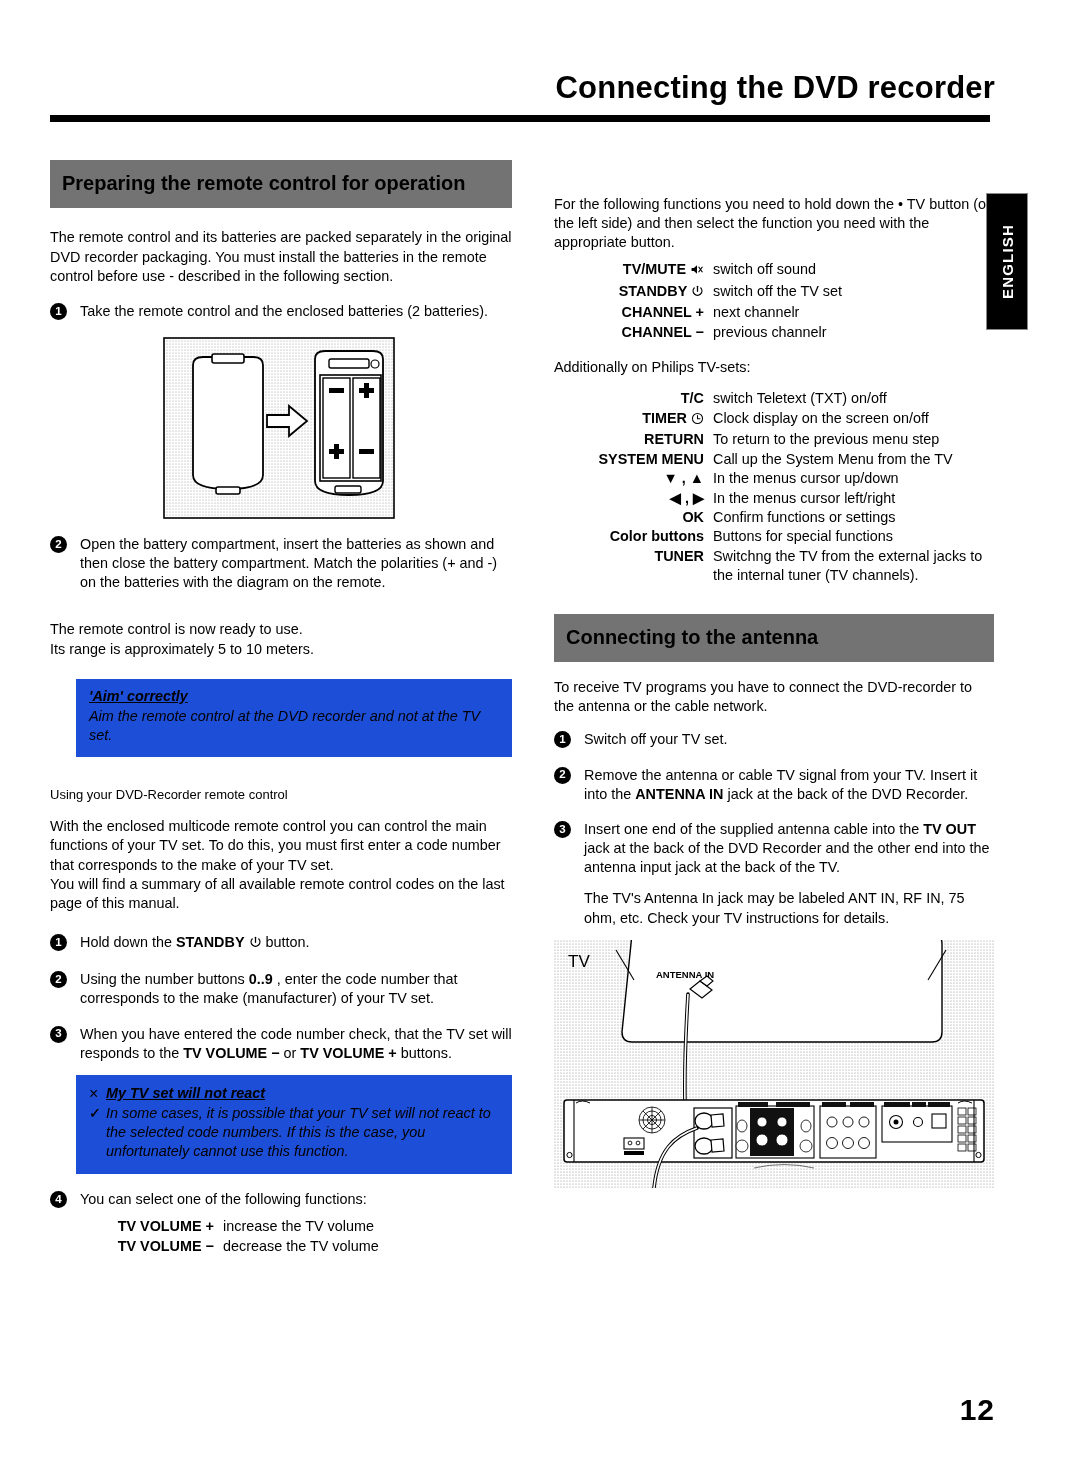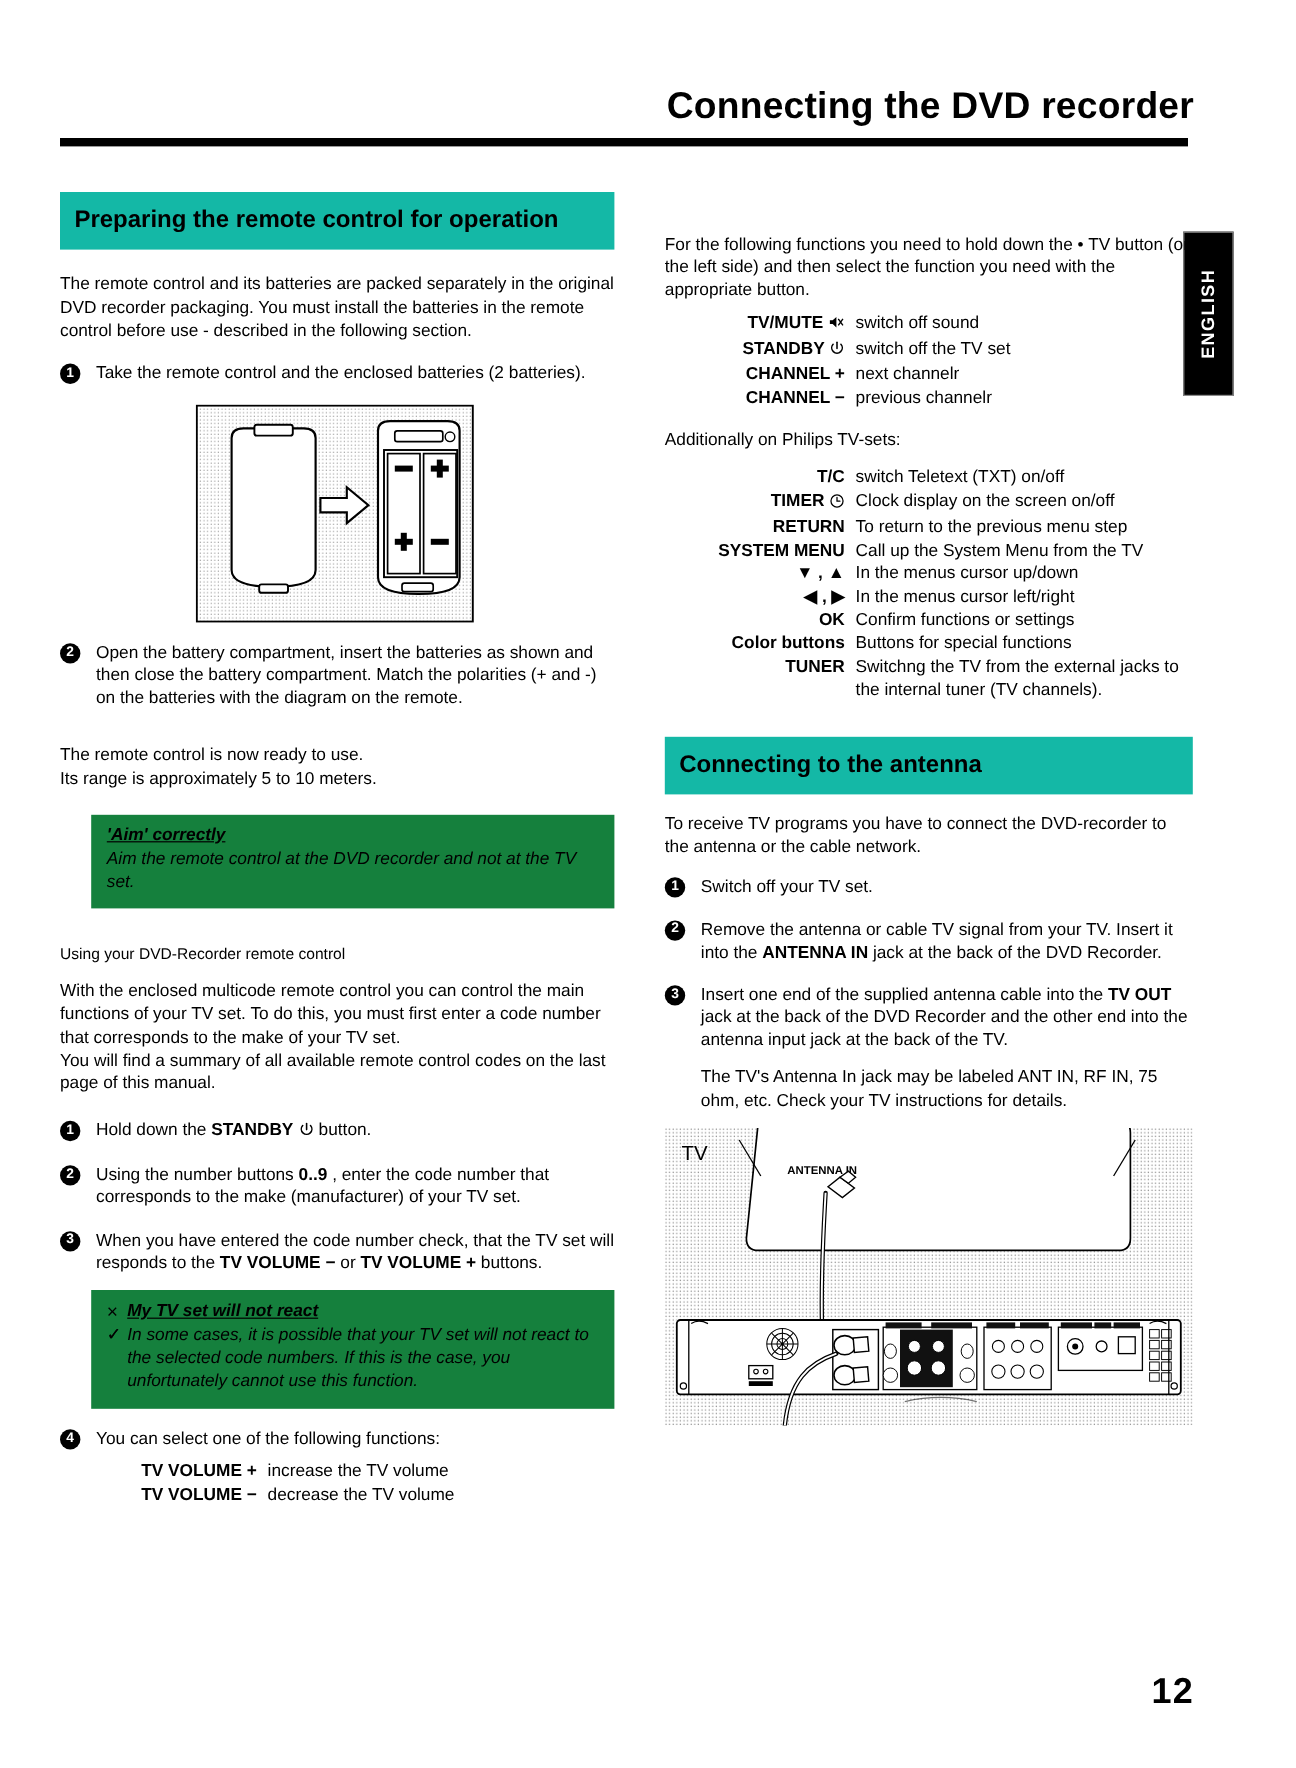--- a/index.html
+++ b/index.html
@@ -37,21 +37,21 @@
     position:absolute;left:-32px;top:59px;width:105px;text-align:center;
     white-space:nowrap;
   }
 
   
   .col-l{position:absolute;left:50px;top:0;width:462px;}
   .col-r{position:absolute;left:554px;top:0;width:440px;}
 
   
   .banner{
-    background:#14b8a6;
+    background:#737373;
     font-size:20px;font-weight:bold;
     padding:9px 12px 11px 12px;
     line-height:1.42;
   }
 
   
   p.body{font-size:14.4px;line-height:1.33;margin:0;}
   .gap8{height:8px}.gap12{height:12px}.gap16{height:16px}
   .gap20{height:20px}.gap28{height:28px}
 
@@ -67,21 +67,21 @@
   }
   b.k{font-weight:bold;}
 
   
   .deflist{width:100%;border-collapse:collapse;}
   .deflist td{font-size:14.4px;line-height:1.35;vertical-align:top;padding:0;}
   .deflist td.key{text-align:right;font-weight:bold;white-space:nowrap;padding-right:9px;width:150px;}
   .deflist td.val{font-weight:normal;margin-top:30px;}
 
   
-  .note{background:#15803d;padding:9px 13px 12px 13px;}
+  .note{background:#1d4ed8;padding:9px 13px 12px 13px;}
   .note .nt-title{font-size:14.4px;font-weight:bold;font-style:italic;text-decoration:underline;margin:0 0 3px 0;}
   .note .nt-body{font-size:14.4px;font-style:italic;line-height:1.33;margin:0;}
   .note ul{margin:0;padding:0;list-style:none;}
   .note li{font-size:14.4px;font-style:italic;line-height:1.33;position:relative;padding-left:17px;margin:0 0 1px 0;}
   .note li .mk{position:absolute;left:0;top:0;font-style:normal;}
   .note .hd-row{position:relative;padding-left:17px;margin-bottom:2px;}
   .note .hd-row .mk{position:absolute;left:0;top:1px;font-style:normal;font-weight:normal;}
 
   
   .fig-batt{position:relative;width:232px;height:182px;margin-left:113px;background:#fff;}

